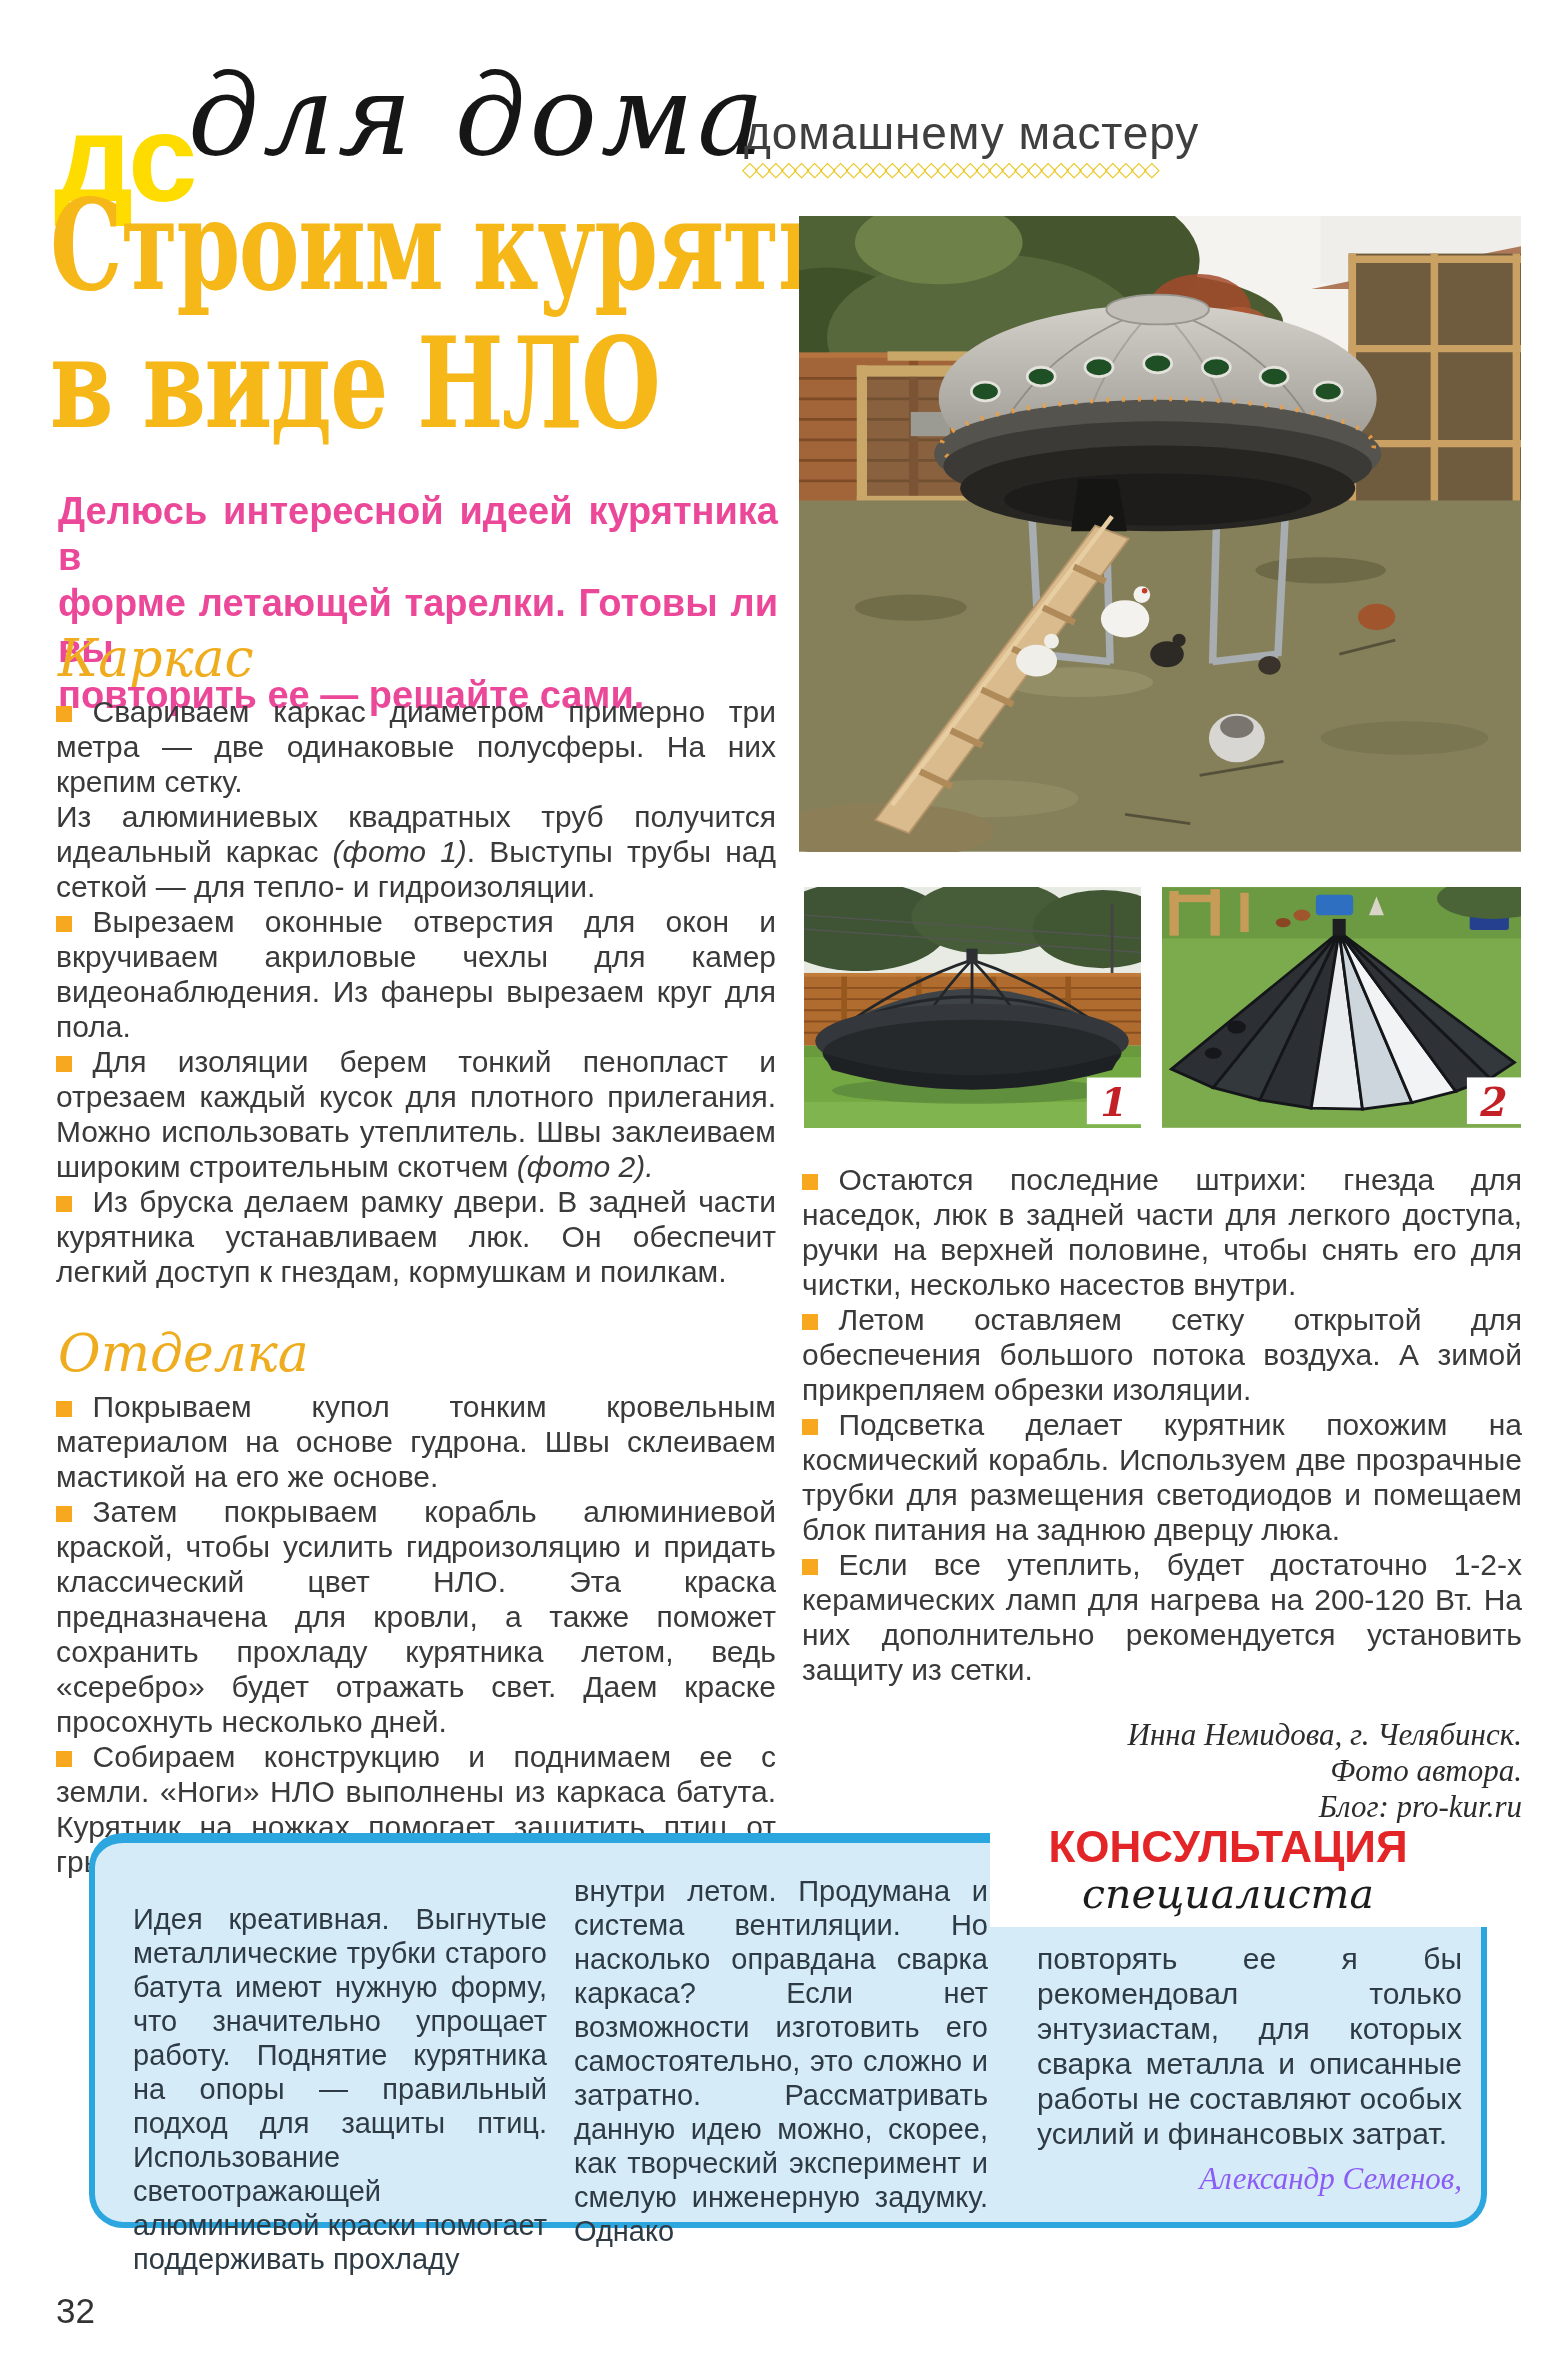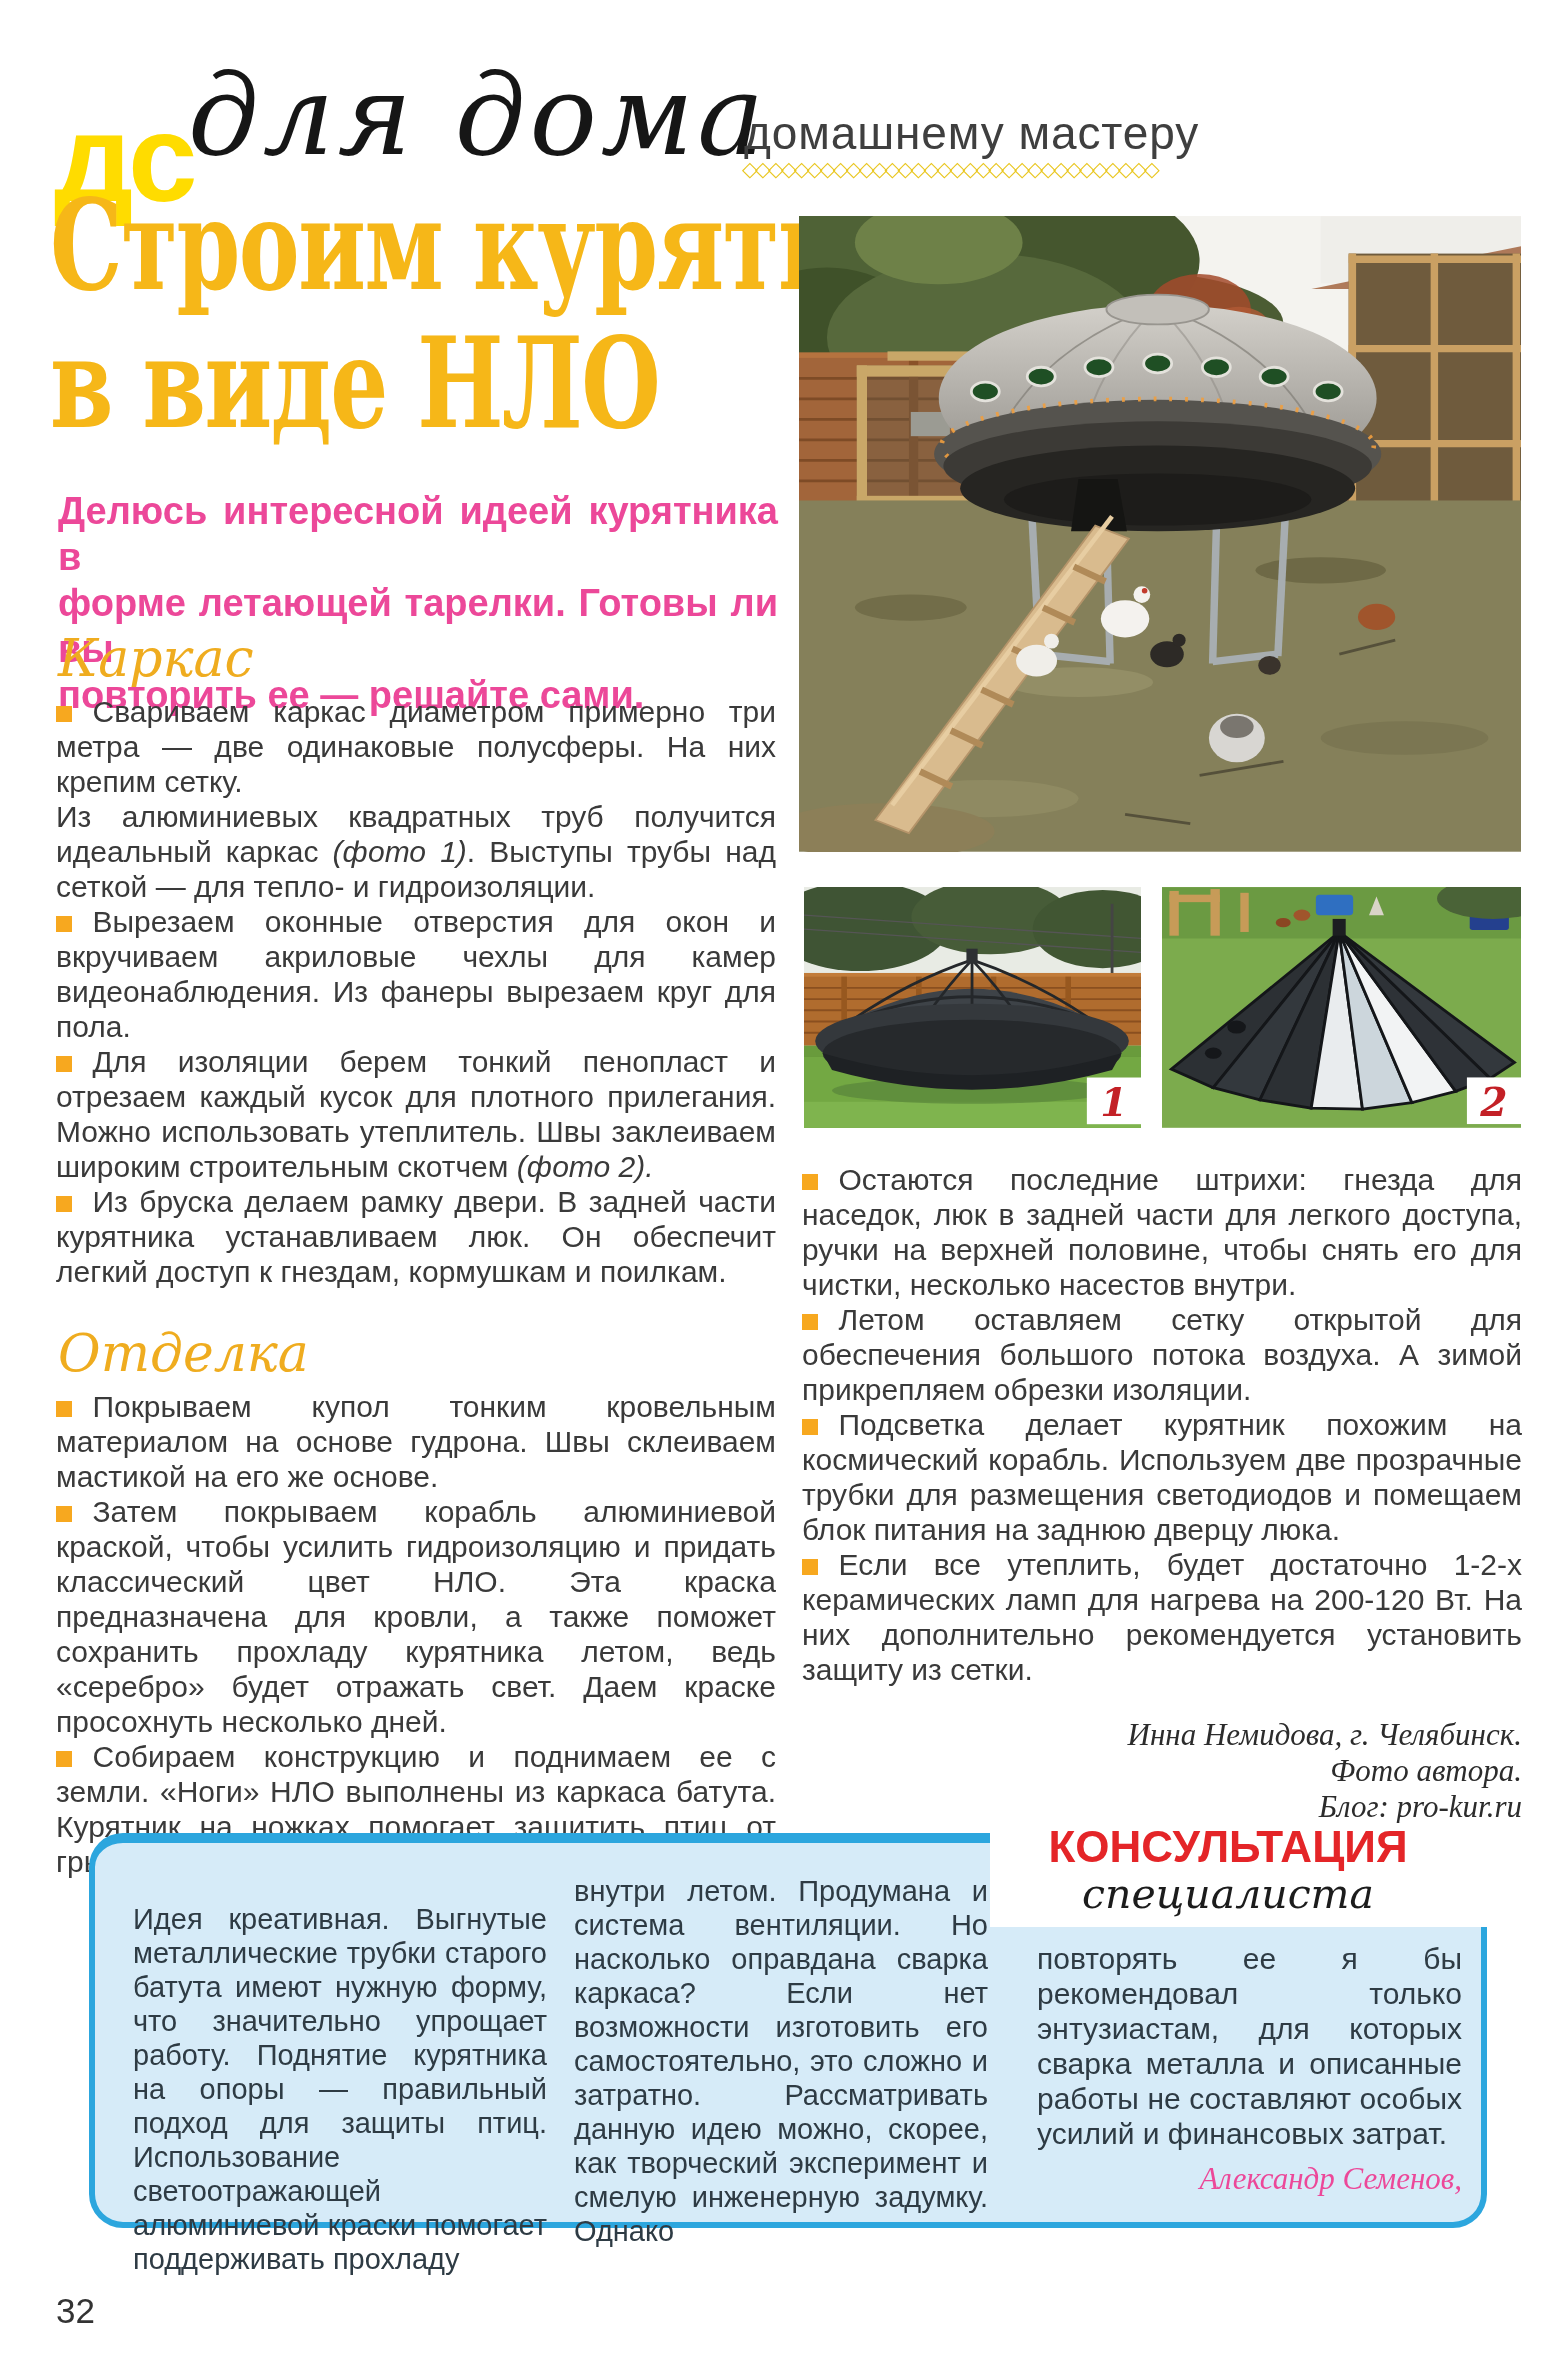--- a/index.html
+++ b/index.html
@@ -44,21 +44,21 @@
 
   
   .consult-box{left:89px;top:1833px;width:1398px;height:395px;box-sizing:border-box;
                background:#D6EBF8;border:6.5px solid #2CA6DE;border-top-width:10.3px;border-radius:34px;}
   .notch{left:990px;top:1823px;width:511px;height:104px;background:#ffffff;text-align:center;padding-right:35px;box-sizing:border-box;}
   .consult-title{font-size:44px;font-weight:bold;color:#E42528;line-height:48px;}
   .consult-sub{font-size:41px;font-style:italic;font-family:"DejaVu Serif",serif;color:#1c1c1c;line-height:47px;}
   .box-col{font-size:29px;line-height:34px;color:#2e3b44;text-align:justify;}
   .box-col3{font-size:30px;line-height:35px;}
   .box-authors{margin-top:9.3px;text-align:right;font-style:italic;font-family:"Liberation Serif",serif;
-               font-size:31px;line-height:37px;color:#ec4899;}
+               font-size:31px;line-height:37px;color:#8b5cf6;}
 
   .pagenum{left:56px;top:2291px;font-size:35px;color:#333333;}
 </style>
 </head>
 <body>
 
 <div class="page">
 
   <div class="abs logo">дс</div>
   <div class="abs brand">для дома</div>

